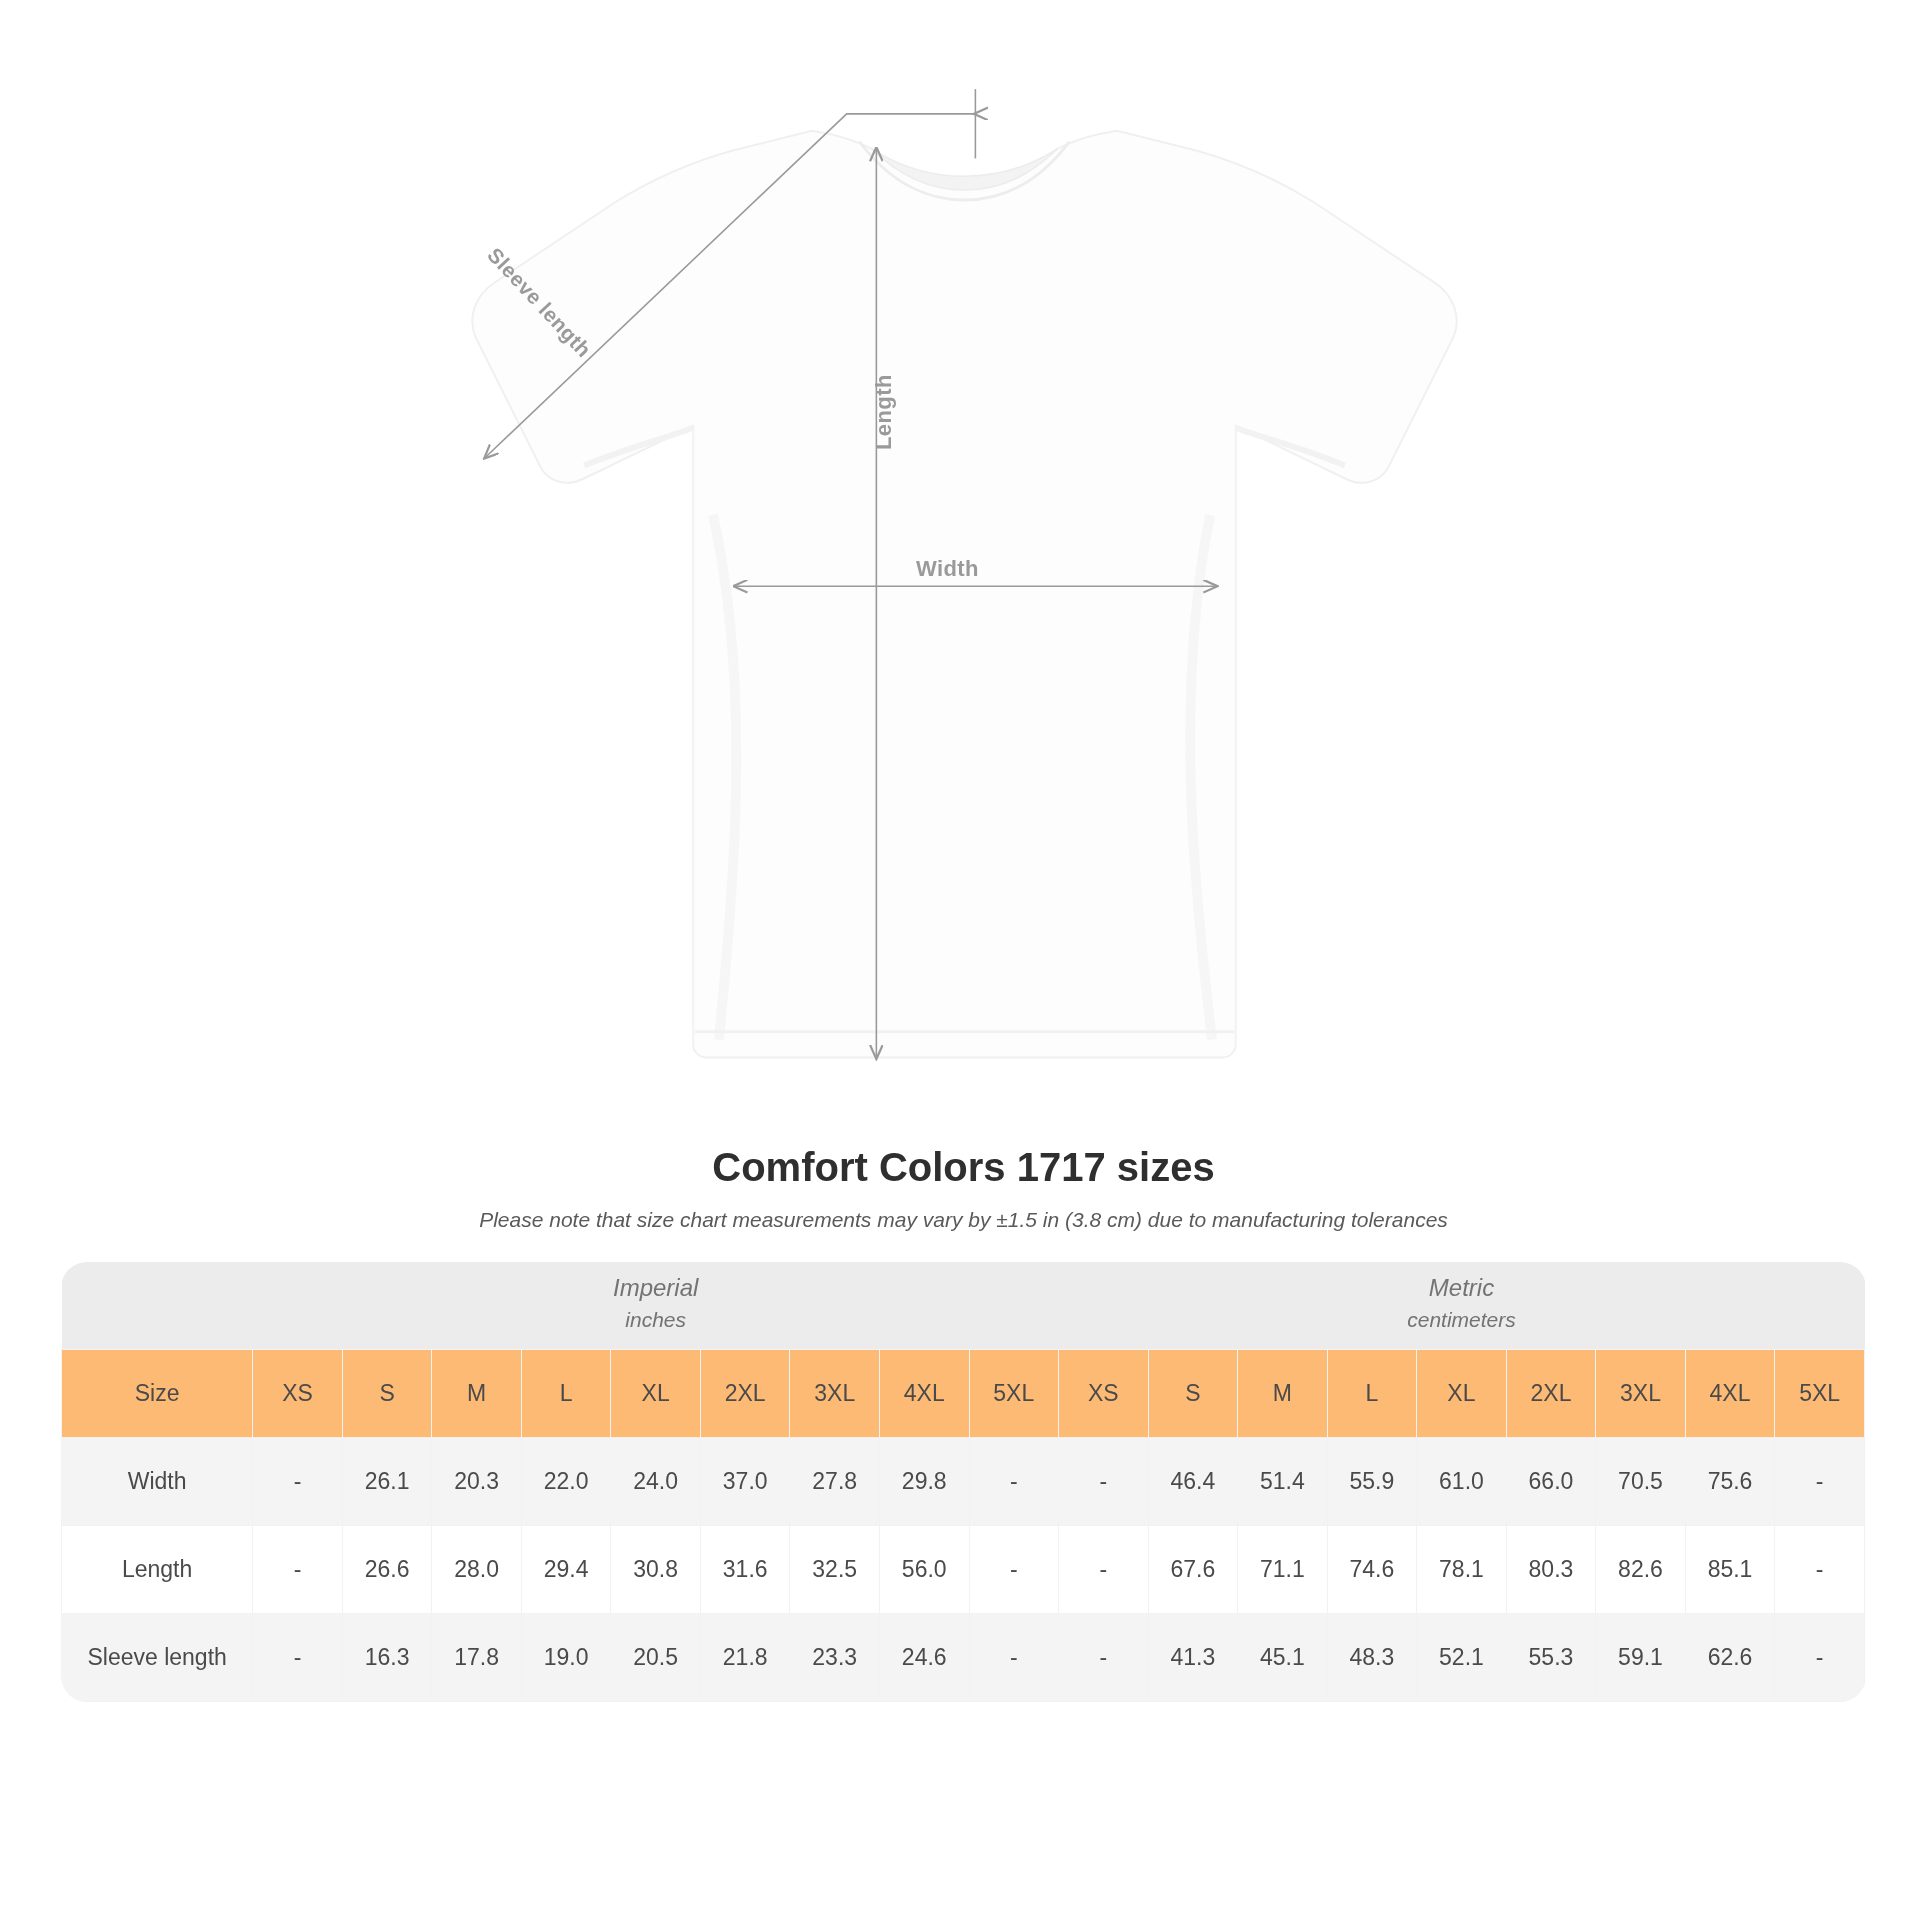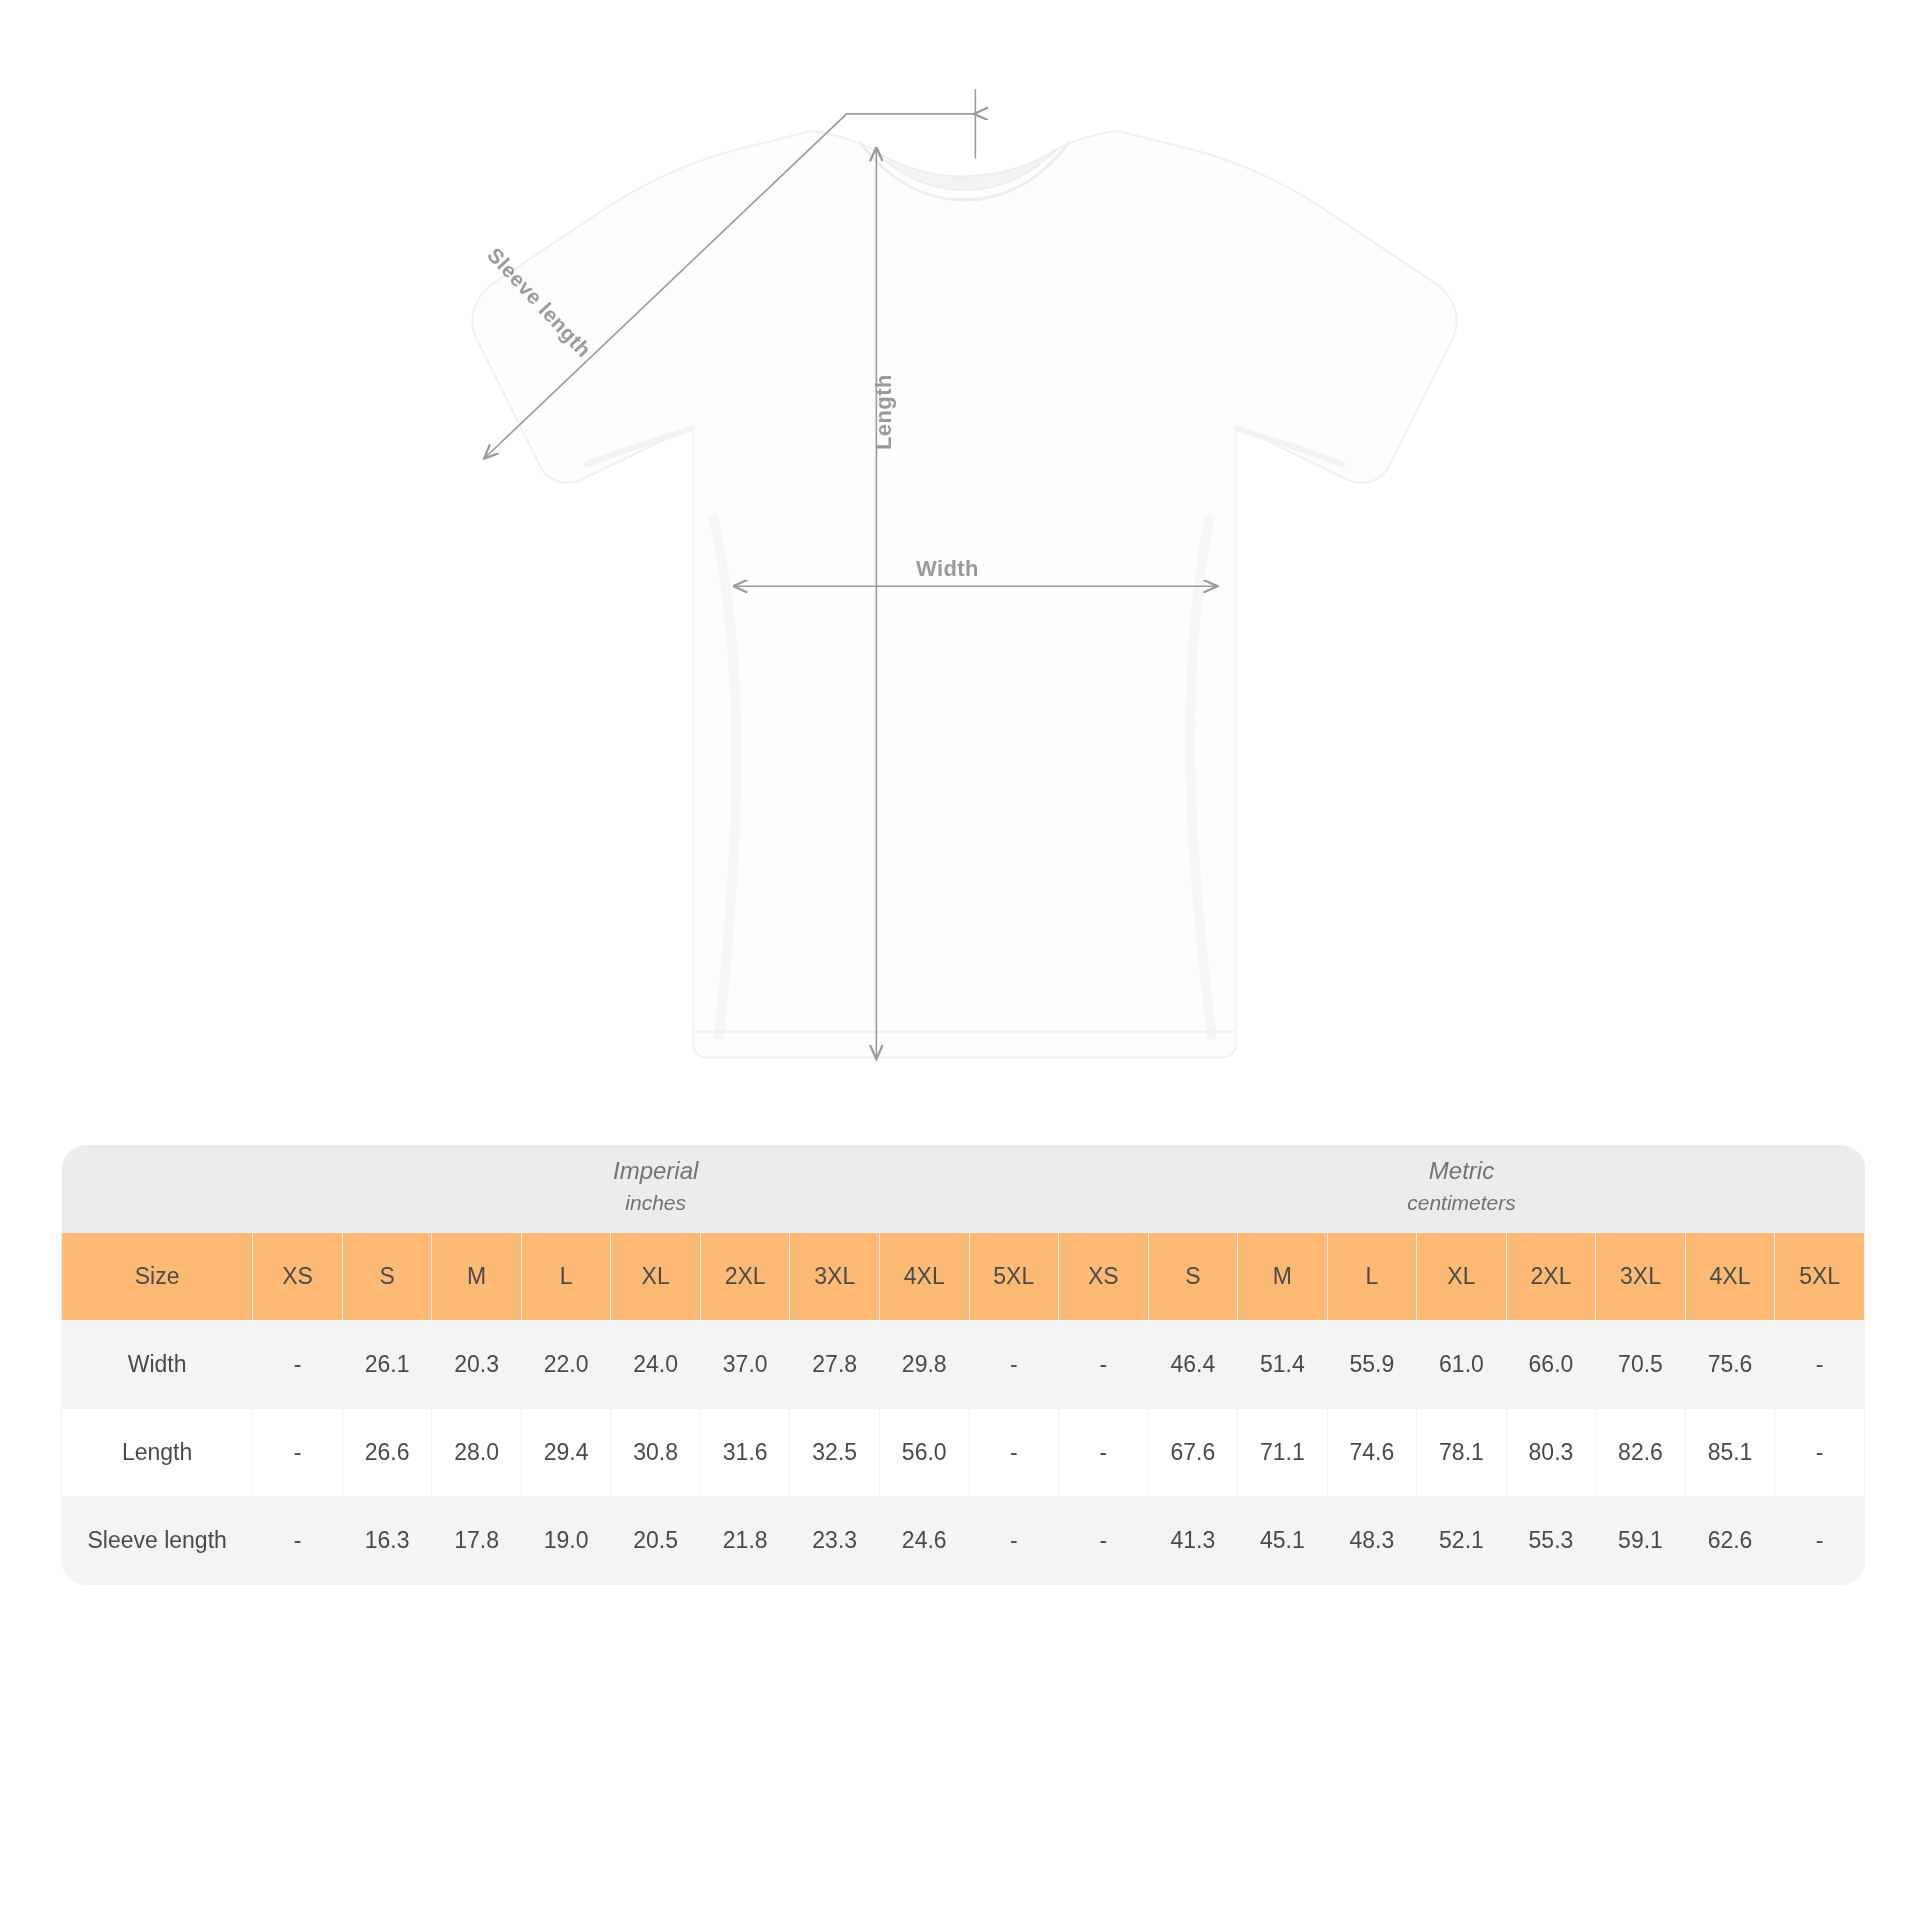--- a/index.html
+++ b/index.html
@@ -204,20 +204,22 @@
       <line x1="985" y1="90" x2="985" y2="160" stroke="#9a9a9a" stroke-width="1.6"></line>
     </g>
   </svg>
 
   <div class="dim-label width-label">Width</div>
   <div class="dim-label length-label">Length</div>
   <div class="dim-label sleeve-label">Sleeve length</div>
 </div>
 
 <div class="title-block">
+  <h1 class="chart-title">Comfort Colors 1717 sizes</h1>
+  <div class="chart-note">Please note that size chart measurements may vary by ±1.5 in (3.8 cm) due to manufacturing tolerances</div>
 </div>
 
 <div class="table-wrap">
   <table class="size-table">
     <colgroup>
       <col class="col-label">
       <col class="col-data">
         <col class="col-data">
         <col class="col-data">
         <col class="col-data">

